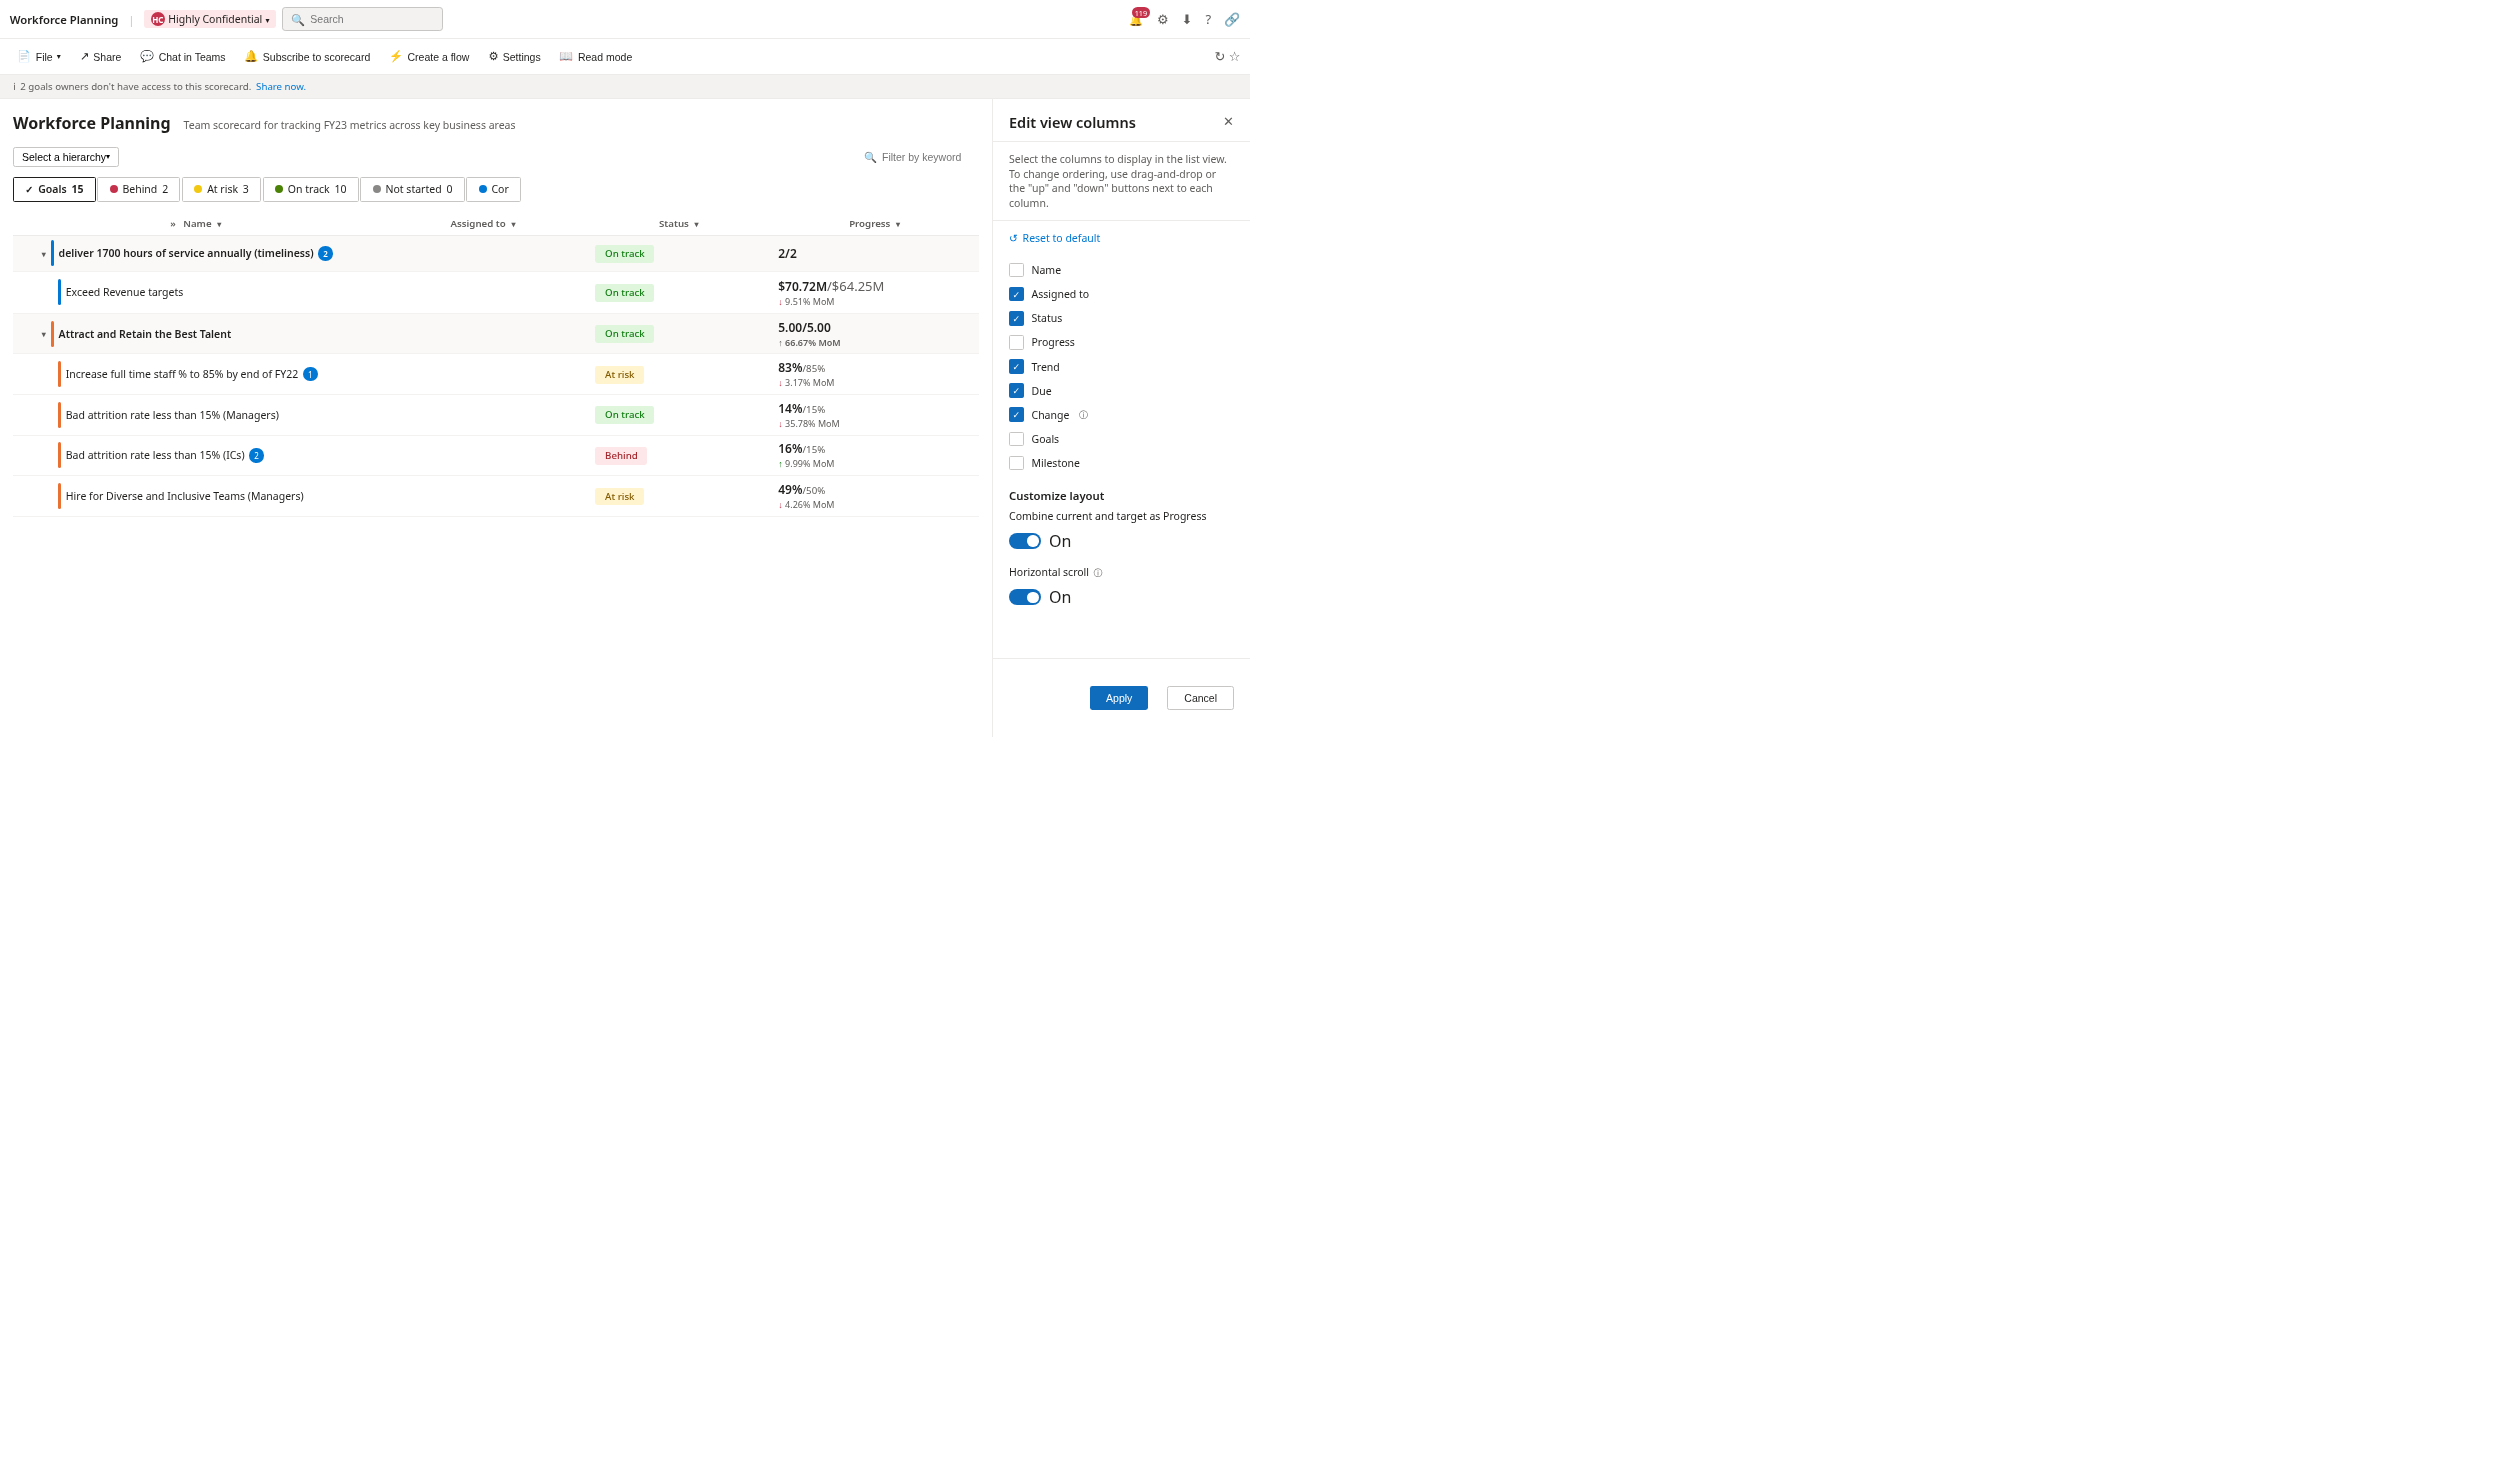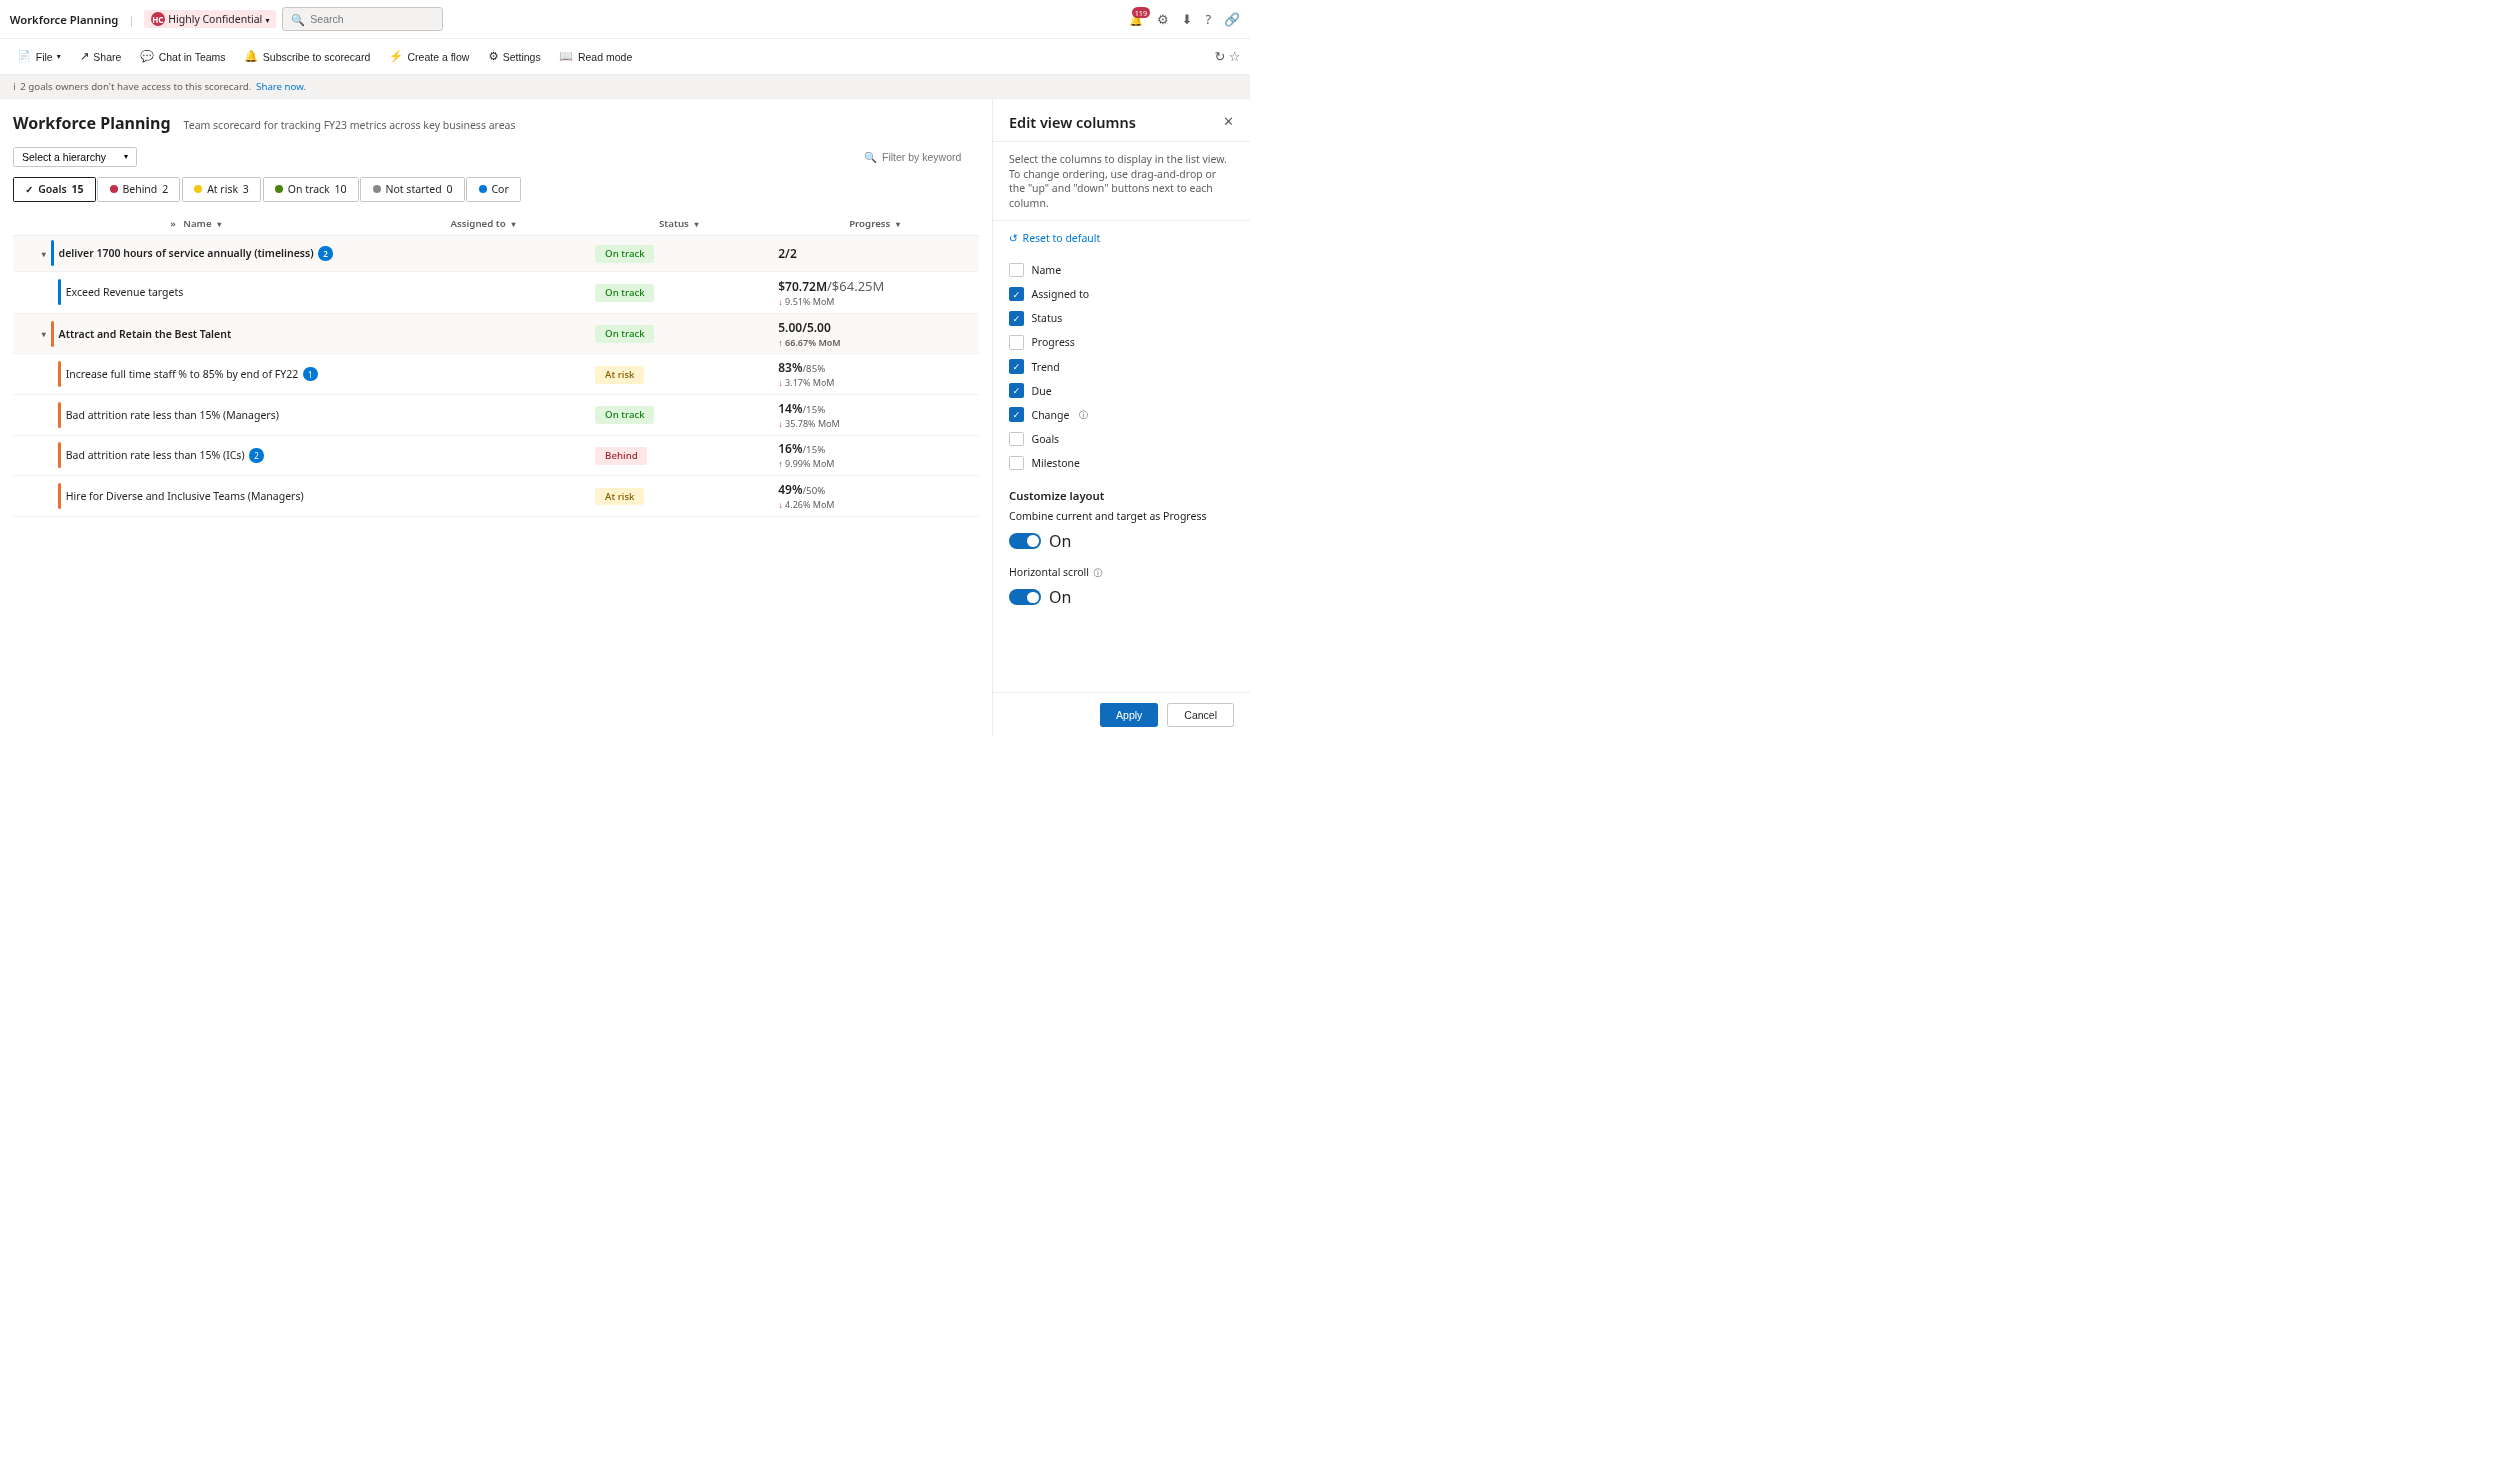--- a/index.html
+++ b/index.html
@@ -28,21 +28,21 @@
 
     
     .main { display: flex; height: calc(739px - 39px - 36px - 26px); }
 
     
     .scorecard { flex: 1; overflow: hidden; padding: 13px; }
     .scorecard-header { margin-bottom: 13px; }
     .scorecard-title { font-size: 16px; font-weight: 700; color: #201f1e; }
     .scorecard-subtitle { font-size: 10.5px; color: #605e5c; margin-top: 0; }
     .scorecard-toolbar { display: flex; align-items: center; justify-content: space-between; margin-bottom: 9.7px; }
-    .hierarchy-btn { display: flex; align-items: center; gap: 18px; border: 0.8px solid #c8c6c4; border-radius: 2.4px; padding: 3.2px 8px; cursor: pointer; font-size: 10.5px; background: #fff; }
+    .hierarchy-btn { display: flex; align-items: center; gap: 0; border: 0.8px solid #c8c6c4; border-radius: 2.4px; padding: 3.2px 8px; cursor: pointer; font-size: 10.5px; background: #fff; }
 
     
     .status-pills { display: flex; gap: 1.6px; margin-bottom: 9.7px; overflow: hidden; }
     .status-pill { display: flex; align-items: center; gap: 4.8px; padding: 4.8px 11.3px; border: 0.8px solid #c8c6c4; border-radius: 1.6px; font-size: 10.5px; white-space: nowrap; }
     .status-pill.active { border: 1.6px solid #201f1e; font-weight: 600; }
     .dot { width: 8px; height: 8px; border-radius: 50%; flex-shrink: 0; }
     .dot-behind { background: #c4314b; }
     .dot-atrisk { background: #f2c811; }
     .dot-ontrack { background: #498205; }
     .dot-notstarted { background: #8a8886; }
@@ -99,21 +99,21 @@
     .setting-row { margin-bottom: 13px; }
     .setting-label { font-size: 10.5px; color: #201f1e; margin-bottom: 6.5px; }
 
     
     .toggle-row { display: flex; align-items: center; gap: 8px; margin-bottom: 3.2px; }
     .toggle { width: 32px; height: 16px; border-radius: 8px; background: #0f6cbd; position: relative; cursor: pointer; }
     .toggle-knob { position: absolute; width: 11.3px; height: 11.3px; background: #fff; border-radius: 50%; top: 2.4px; right: 2.4px; }
     .toggle-label { font-size: 16px; }
 
     
-    .panel-footer { padding: 10px 16px; border-top: 0.8px solid #edebe9; display: flex; justify-content: flex-end; gap: 9px; }
+    .panel-footer { padding: 27px 16px; border-top: 0.8px solid #edebe9; display: flex; justify-content: flex-end; gap: 19px; }
     .btn-apply { padding: 4.8px 16px; background: #0f6cbd; color: #fff; border: none; border-radius: 2.4px; cursor: pointer; font-size: 10.5px; }
     .btn-cancel { padding: 4.8px 16px; background: #fff; color: #201f1e; border: 0.8px solid #c8c6c4; border-radius: 2.4px; cursor: pointer; font-size: 10.5px; }
 
     .filter-area { display: flex; align-items: center; gap: 4.8px; color: #605e5c; font-size: 10.5px; }
     .filter-input { border: none; background: transparent; font-size: 10.5px; outline: none; width: 97px; }
     th .sort-icon { margin-left: 3.2px; font-size: 8px; }
   </style>
 </head>
 <body>
 

